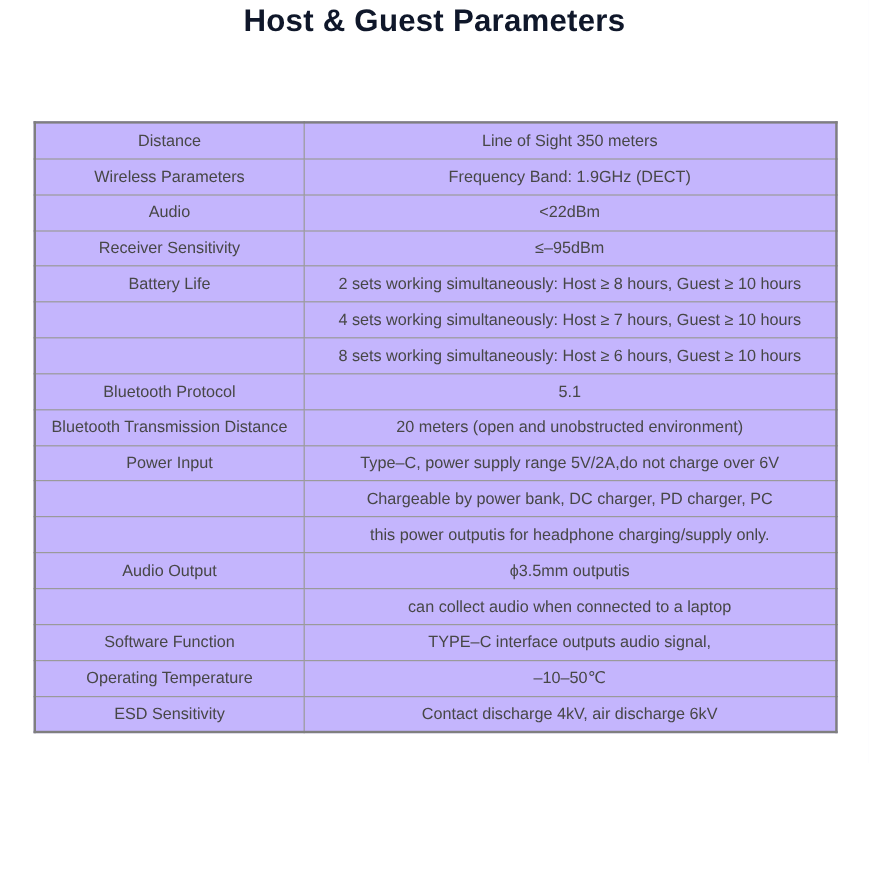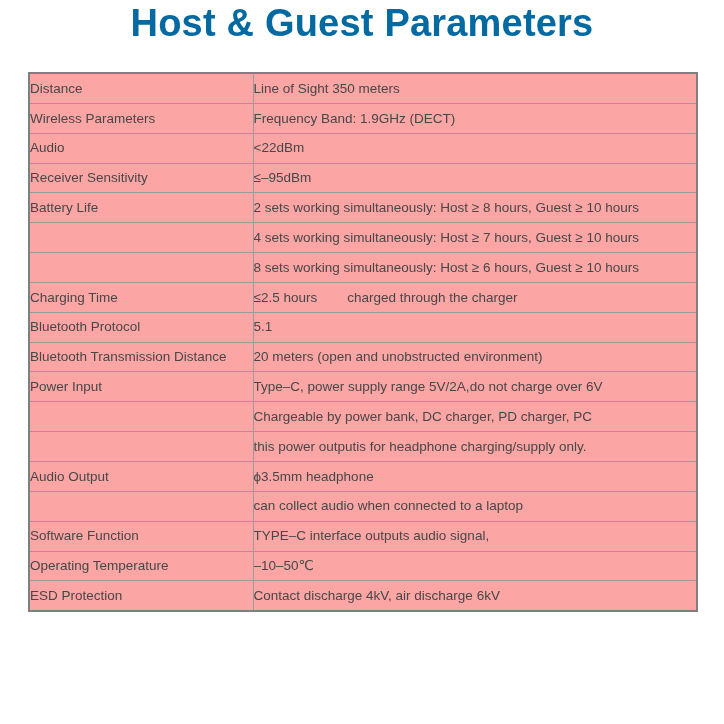--- a/index.html
+++ b/index.html
@@ -11,35 +11,36 @@
     font-family: "Liberation Sans", "DejaVu Sans", sans-serif;
     overflow: hidden;
     position: relative;
   }
   .page-title {
     position: absolute;
     top: 2px;
     left: 0;
     width: 724px;
     text-align: center;
-    font-size: 38px;
+    font-size: 26px;
     font-weight: 800;
     letter-spacing: 0.2px;
-    color: #0369a1;
+    color: #0f172a;
     font-family: "Liberation Sans", "DejaVu Sans", sans-serif;
   }
   table.spec-table {
     position: absolute;
     left: 28px;
-    top: 72px;
+    top: 101px;
     width: 668px;
     border-collapse: collapse;
     table-layout: fixed;
     border: 2px solid #7f7f7f;
-    background: #fca5a5;
+    background: #c4b5fd;
+    text-align: center;
   }
   table.spec-table td {
     border: 1px solid #9a9a9a;
     height: 28.85px;
     font-size: 13.5px;
     line-height: 13.5px;
     color: #474747;
     vertical-align: middle;
     white-space: pre;
     overflow: hidden;
@@ -83,24 +84,20 @@
       </tr>
       <tr>
         <td class="label-cell"></td>
         <td class="value-cell">4 sets working simultaneously: Host ≥ 7 hours, Guest ≥ 10 hours</td>
       </tr>
       <tr>
         <td class="label-cell"></td>
         <td class="value-cell">8 sets working simultaneously: Host ≥ 6 hours, Guest ≥ 10 hours</td>
       </tr>
       <tr>
-        <td class="label-cell">Charging Time</td>
-        <td class="value-cell">≤2.5 hours        charged through the charger</td>
-      </tr>
-      <tr>
         <td class="label-cell">Bluetooth Protocol</td>
         <td class="value-cell">5.1</td>
       </tr>
       <tr>
         <td class="label-cell">Bluetooth Transmission Distance</td>
         <td class="value-cell">20 meters (open and unobstructed environment)</td>
       </tr>
       <tr>
         <td class="label-cell">Power Input</td>
         <td class="value-cell">Type–C, power supply range 5V/2A,do not charge over 6V</td>
@@ -108,32 +105,32 @@
       <tr>
         <td class="label-cell"></td>
         <td class="value-cell">Chargeable by power bank, DC charger, PD charger, PC</td>
       </tr>
       <tr>
         <td class="label-cell"></td>
         <td class="value-cell">this power outputis for headphone charging/supply only.</td>
       </tr>
       <tr>
         <td class="label-cell">Audio Output</td>
-        <td class="value-cell">ϕ3.5mm headphone</td>
+        <td class="value-cell">ϕ3.5mm outputis</td>
       </tr>
       <tr>
         <td class="label-cell"></td>
         <td class="value-cell">can collect audio when connected to a laptop</td>
       </tr>
       <tr>
         <td class="label-cell">Software Function</td>
         <td class="value-cell">TYPE–C interface outputs audio signal,</td>
       </tr>
       <tr>
         <td class="label-cell">Operating Temperature</td>
         <td class="value-cell">–10–50℃</td>
       </tr>
       <tr>
-        <td class="label-cell">ESD Protection</td>
+        <td class="label-cell">ESD Sensitivity</td>
         <td class="value-cell">Contact discharge 4kV, air discharge 6kV</td>
       </tr>
     </tbody>
 </table>
 
 </body></html>

